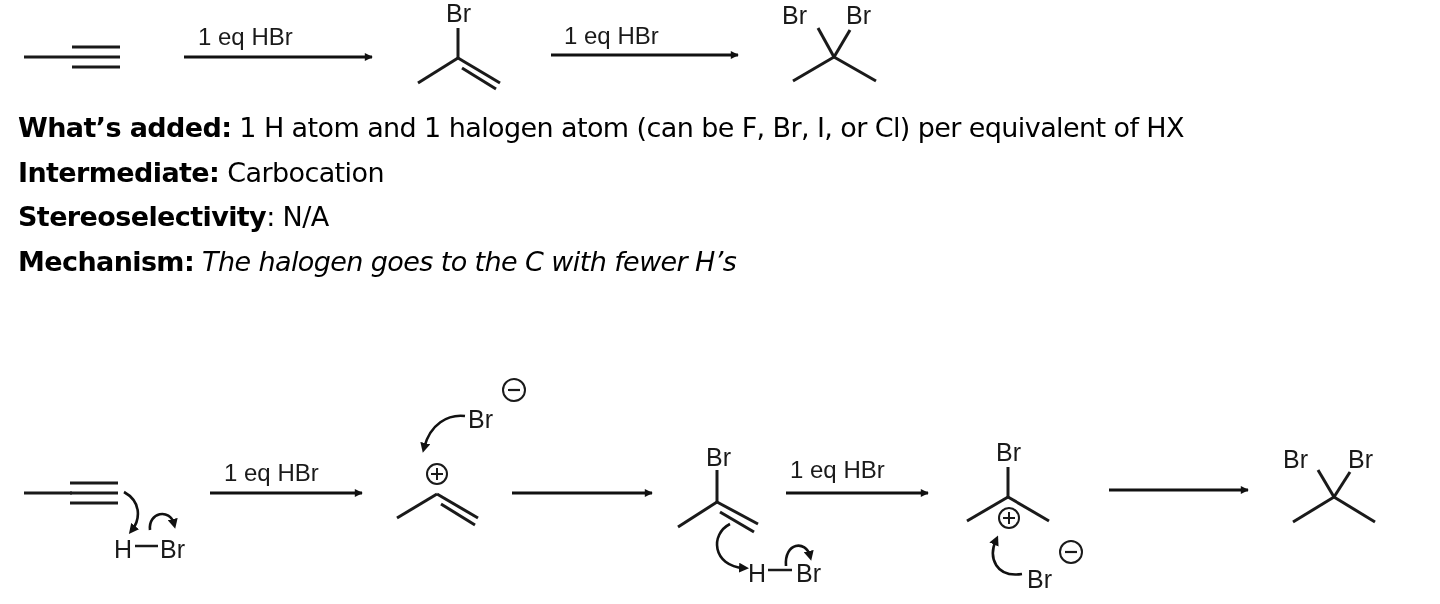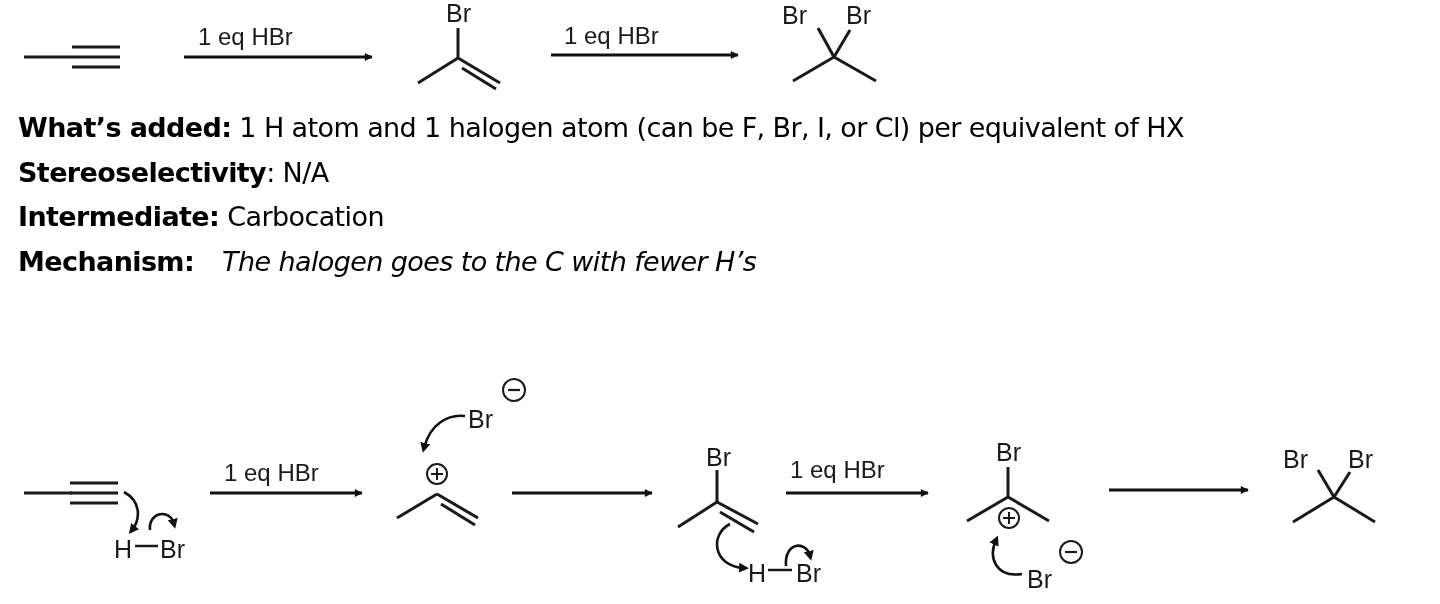--- a/index.html
+++ b/index.html
@@ -2,21 +2,21 @@
 <html><head>
 <meta charset="utf-8">
 <style>
   html, body { margin:0; padding:0; background:#ffffff; }
   body { width:1440px; height:604px; position:relative; overflow:hidden; font-family:"DejaVu Sans", sans-serif; color:#111; }
   svg.scheme { position:absolute; left:0; top:0; }
   .lbl { font-family:"Liberation Sans", sans-serif; fill:#1a1a1a; }
   .props { position:absolute; left:18px; top:106px; font-family:"DejaVu Sans", sans-serif; font-size:27px; line-height:44.6px; color:#000000; letter-spacing:-0.6px; }
   .props .row { white-space:nowrap; }
   .props b { font-weight:bold; }
-  .props i { font-style:italic;margin-left:20px; }
+  .props i { font-style:italic; }
 </style>
 </head>
 <body>
 
 <svg class="scheme" width="1440" height="604" viewBox="0 0 1440 604">
   <defs>
     <marker id="arrowhead" viewBox="0 0 10 10" refX="9" refY="5" markerWidth="10" markerHeight="8" orient="auto" markerUnits="userSpaceOnUse">
       <path d="M0,0 L10,5 L0,10 z" fill="#111"></path>
     </marker>
     <marker id="curlhead" viewBox="0 0 10 10" refX="5" refY="5" markerWidth="10" markerHeight="10" orient="auto" markerUnits="userSpaceOnUse">
@@ -159,16 +159,16 @@
       <line x1="1334" y1="497" x2="1293" y2="522"></line>
       <line x1="1334" y1="497" x2="1375" y2="522"></line>
     </g>
     <text class="lbl" x="1283" y="468" font-size="25">Br</text>
     <text class="lbl" x="1348" y="468" font-size="25">Br</text>
   </g>
 </svg>
 
 <div class="props">
   <div class="row"><b>What’s added:</b><span> 1 H atom and 1 halogen atom (can be F, Br, I, or Cl) per equivalent of HX</span></div>
+  <div class="row"><b>Intermediate:</b><span> Carbocation</span></div>
   <div class="row"><b>Stereoselectivity</b><span>: N/A</span></div>
-  <div class="row"><b>Intermediate:</b><span> Carbocation</span></div>
   <div class="row"><b>Mechanism:</b><i> The halogen goes to the C with fewer H’s</i></div>
 </div>
 
 </body></html>

